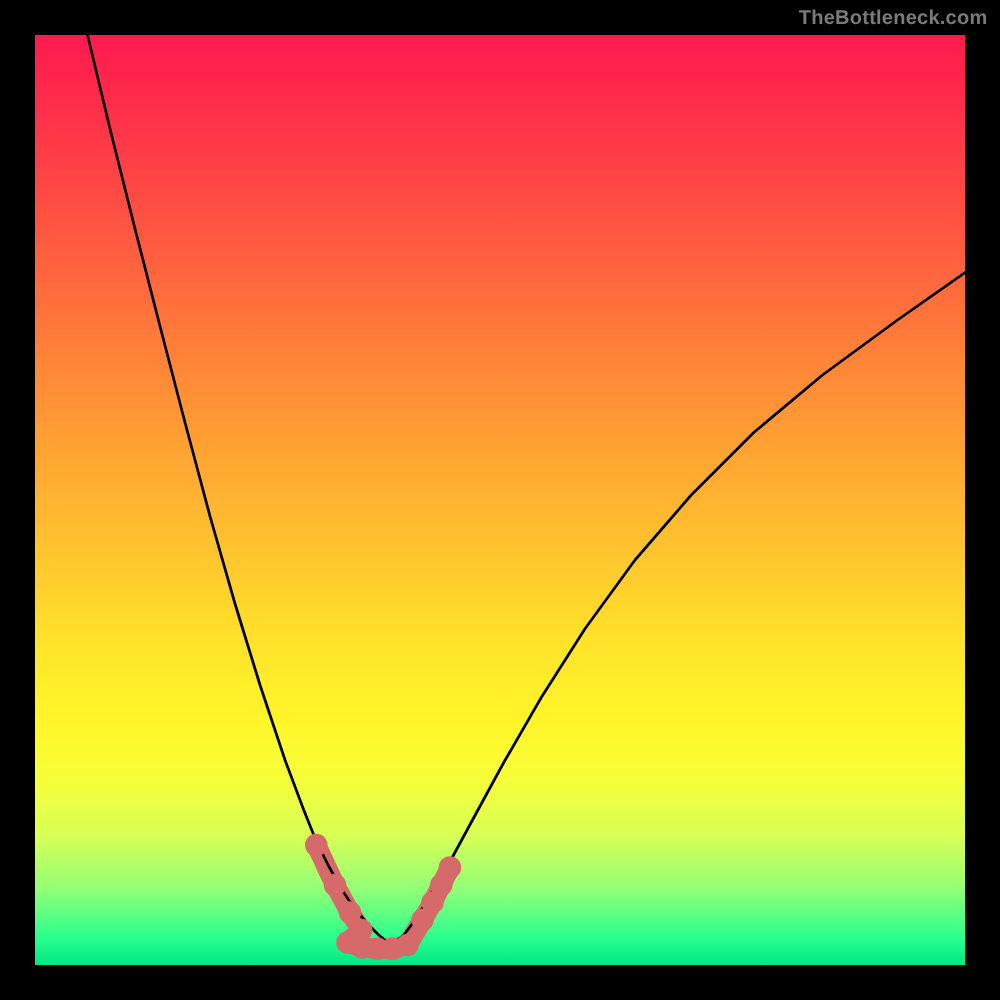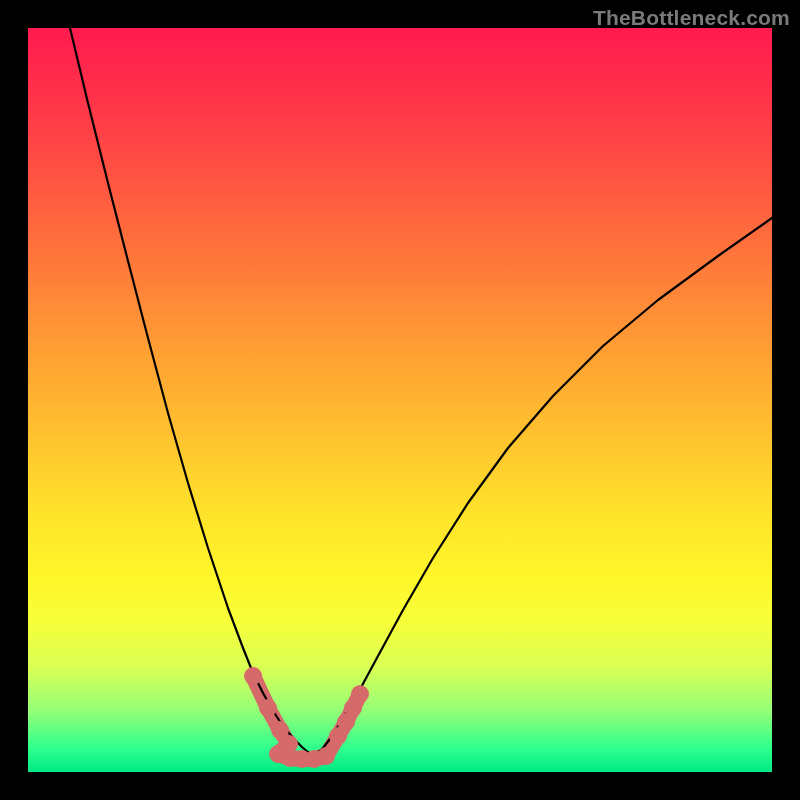--- a/index.html
+++ b/index.html
@@ -38,21 +38,21 @@
       #90ff78 92%,
       #2bff8e 97%,
       #00e884 100%
     );
   }
   .watermark {
     position: absolute;
     top: 6px;
     right: 10px;
     font-family: Arial, Helvetica, sans-serif;
-    font-size: 21px;
+    font-size: 16px;
     font-weight: bold;
     color: #7a7a7a;
     letter-spacing: 0.2px;
   }
   svg {
     position: absolute;
     left: 0;
     top: 0;
   }
 </style>

